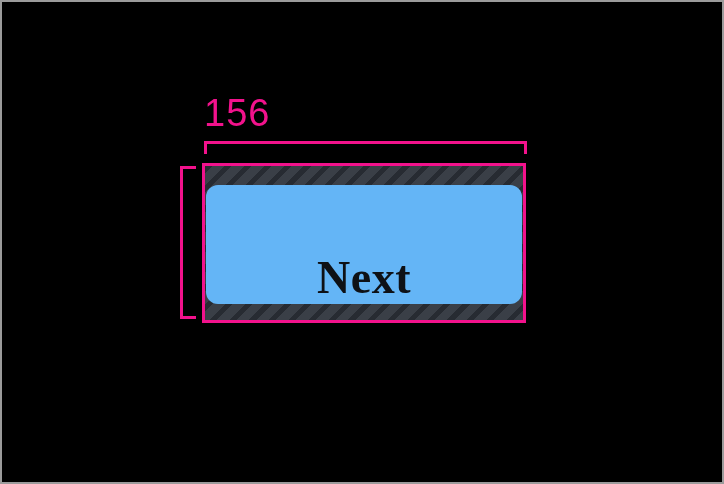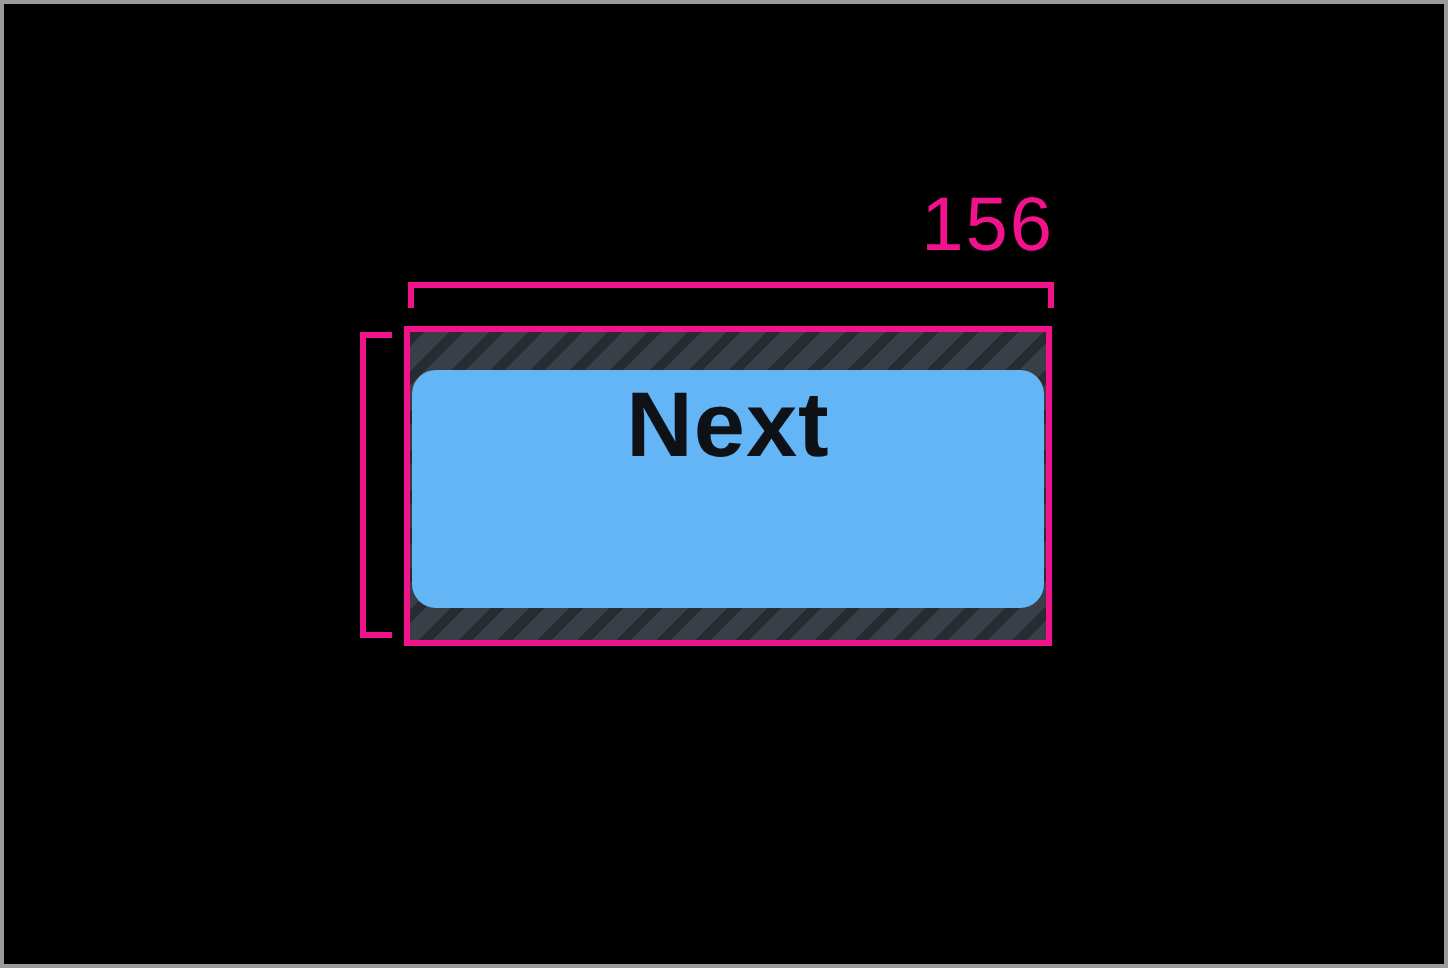--- a/index.html
+++ b/index.html
@@ -25,21 +25,21 @@
     color: var(--guide-pink, #f2128c);
     font-size: 38px;
     line-height: 1;
     font-weight: 400;
     letter-spacing: 1px;
   }
   .width-label {
     left: 202px;
     top: 92px;
     width: 323px;
-    text-align: right;
+    text-align: left;
   }
   .height-label {
     left: 108px;
     top: 223px;
     width: 54px;
     text-align: right;
   }
   
   .width-line {
     position: absolute;
@@ -88,26 +88,26 @@
   .pad-band-top    { height: 19px; flex: none; }
   .pad-band-bottom { height: 16px; flex: none; }
 
   .next-button {
     flex: 1;
     margin: 0 1px;
     border: none;
     border-radius: 12px;
     background: var(--button-blue, #64b5f6);
     color: var(--button-text, #0e1116);
-    font-family: Liberation Sans, sans-serif;
+    font-family: Liberation Serif, serif;
     font-size: 46px;
     font-weight: 600;
     letter-spacing: 0.5px;
     display: flex;
-    align-items: flex-start;
+    align-items: flex-end;
     justify-content: center;
     cursor: pointer;
     padding: 0;
   }
 </style>
 </head>
 <body>
 
 <div class="canvas">
 

